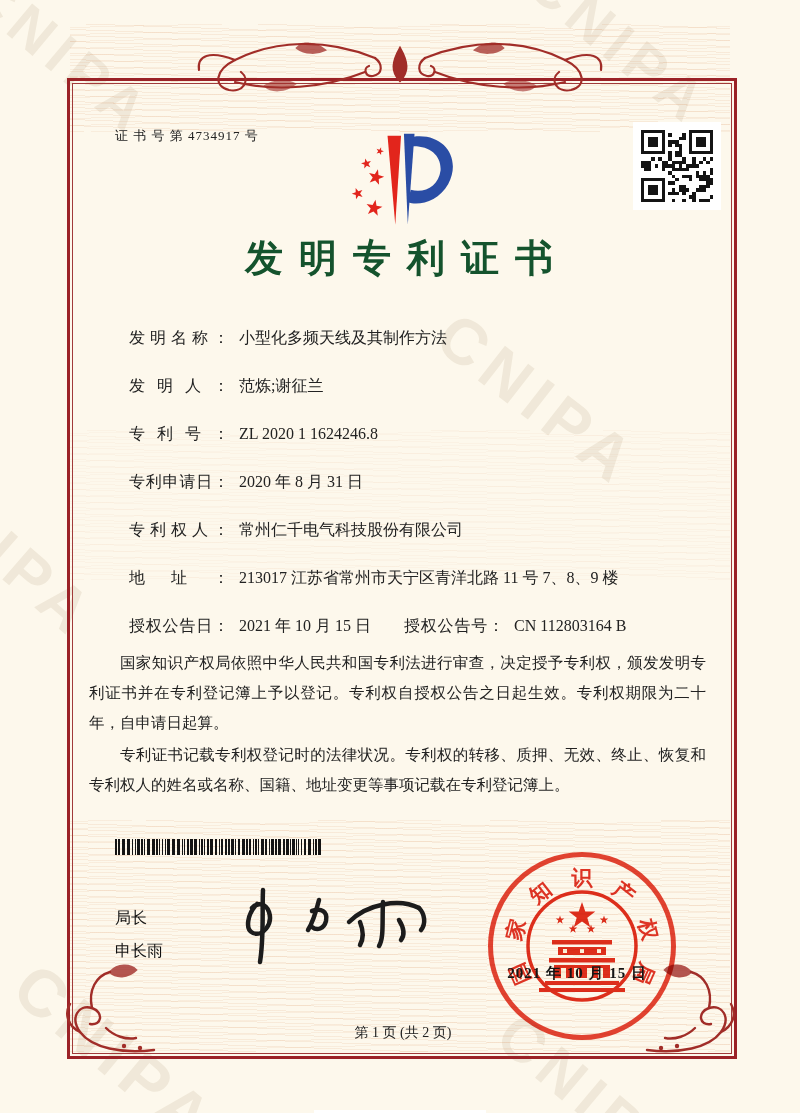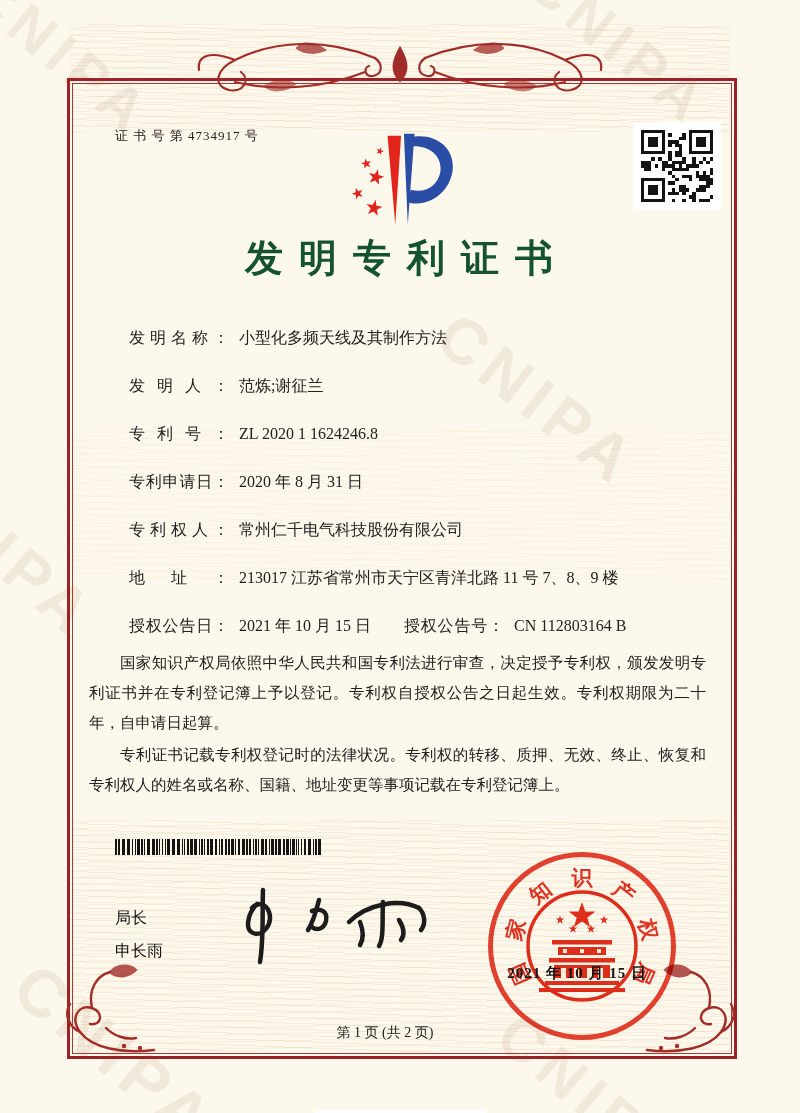--- a/index.html
+++ b/index.html
@@ -53,21 +53,21 @@
   
   .seal{position:absolute;left:488px;top:852px;width:178px;height:178px;border-radius:50%;
         border:5px solid rgba(224,48,30,0.90);z-index:3;mix-blend-mode:multiply;}
   .ringch{position:absolute;left:50%;top:50%;font-size:21px;font-weight:bold;color:rgba(222,42,26,0.95);
           font-family:"Liberation Serif",serif;}
   .emblem{position:absolute;left:50%;top:50%;transform:translate(-50%,-50%);width:128px;height:128px;}
   .sealdate{position:absolute;left:498px;top:964px;width:158px;text-align:center;font-size:15px;
             letter-spacing:1px;color:#151515;font-weight:bold;z-index:4;}
 
   
-  .pageinfo{position:absolute;left:53px;top:1024px;width:664px;text-align:center;font-size:14px;z-index:2;}
+  .pageinfo{position:absolute;left:71px;top:1024px;width:664px;text-align:center;font-size:14px;z-index:2;}
   .notebox{position:absolute;left:50%;top:1110px;transform:translateX(-50%);background:#ffffff;
            padding:6px 20px;font-size:14.5px;letter-spacing:2px;z-index:2;}
 </style>
 </head>
 <body>
 
 <div class="page">
 
   <div class="wm" style="left:0;top:-42px;font-size:58px;transform:rotate(40deg);">CNIPA</div>
   <div class="wm" style="left:558px;top:-52px;font-size:58px;transform:rotate(40deg);">CNIPA</div>

